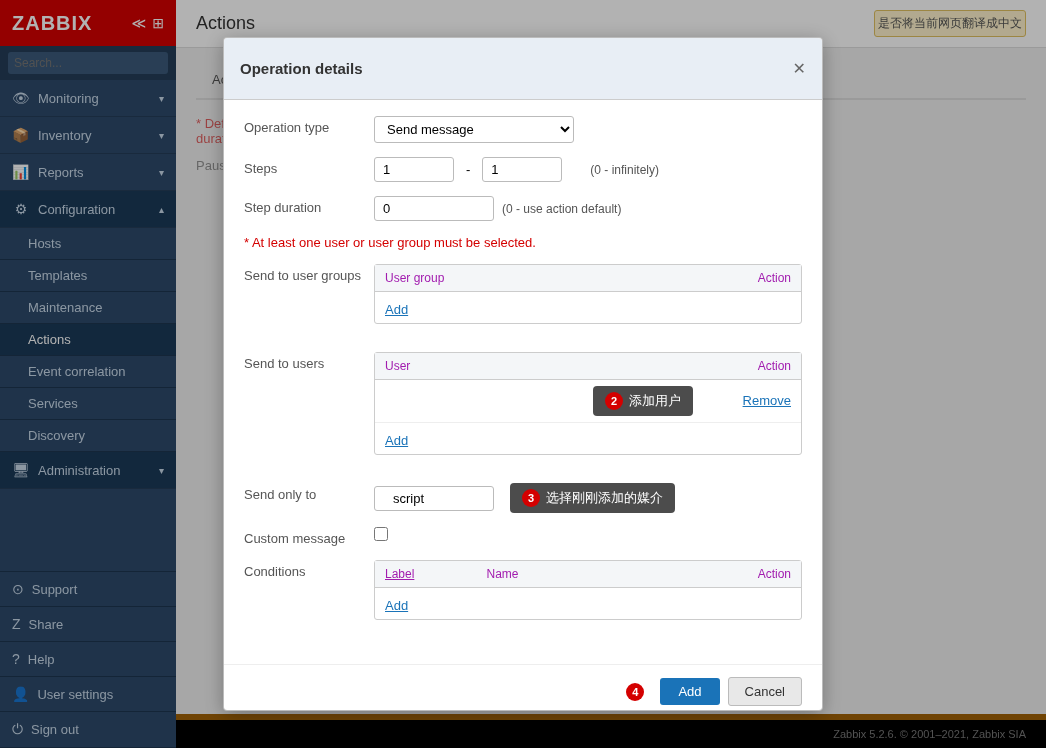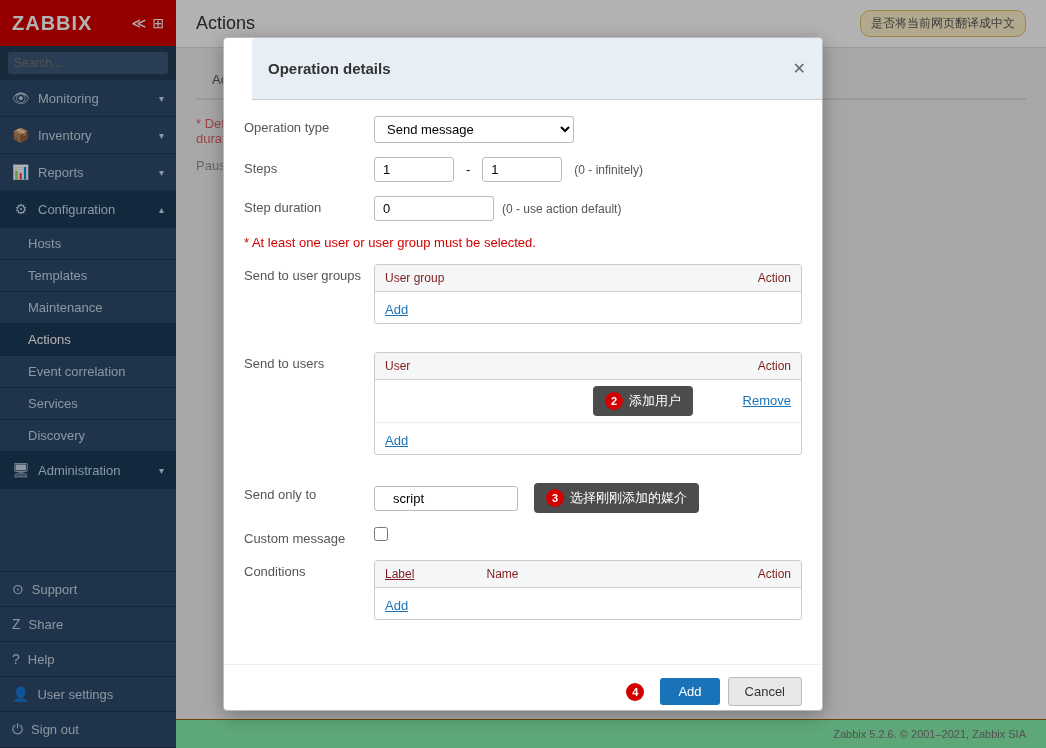--- a/index.html
+++ b/index.html
@@ -105,23 +105,23 @@
     }
     .page-title {
       font-size: 18px;
       color: #333;
       font-weight: normal;
     }
     .translate-banner {
       background: #fff3cd;
       color: #555;
       font-size: 12px;
-      padding: 4px 10px;
+      padding: 4px 3px;
       border: 1px solid #e0c060;
-      border-radius: 10px;
+      border-radius: 3px;
     }
 
     
     .content-area {
       padding: 16px 20px;
       flex: 1;
       overflow-y: auto;
       position: relative;
     }
     
@@ -199,21 +199,20 @@
       position: relative;
     }
     .modal-header {
       background: #e8eef5;
       padding: 21px 16px;
       display: flex;
       align-items: center;
       justify-content: space-between;
       border-bottom: 1px solid #ccc;
       border-radius: 4px 4px 0 0;
-      margin-left: 28px;
     }
     .modal-title {
       font-size: 15px;
       font-weight: bold;
       color: #333;
     }
     .modal-close {
       cursor: pointer;
       color: #666;
       font-size: 16px;
@@ -269,21 +268,21 @@
       border: 1px solid #ccc;
       border-radius: 3px;
       margin-bottom: 14px;
     }
     .inner-table-header {
       display: flex;
       background: #f4f6f8;
       padding: 6px 10px;
       border-bottom: 1px solid #ccc;
       font-size: 12px;
-      color: #7f1d1d;
+      color: #a21caf;
       justify-content: space-between;
     }
     .inner-table-row {
       display: flex;
       padding: 6px 10px;
       align-items: center;
       justify-content: space-between;
       border-bottom: 1px solid #eee;
     }
     .inner-table-row:last-child { border-bottom: none; }
@@ -366,26 +365,26 @@
       height: 18px;
       display: inline-flex;
       align-items: center;
       justify-content: center;
       font-size: 11px;
       font-weight: bold;
       margin-right: 8px;
     }
     
     .page-footer {
-      background: #86efac;
+      background: #000000;
       color: #777;
       font-size: 11px;
       padding: 8px 20px;
       text-align: right;
-      border-top: 1px solid #a16207;
+      border-top: 6px solid #a16207;
     }
     .col-user-group { flex: 2; }
     .col-action { flex: 1; text-align: right; }
   </style>
 </head>
 <body>
 
 <div id="sidebar">
   <div class="sidebar-logo">
     <span class="sidebar-logo-text">ZABBIX</span>
@@ -522,21 +521,21 @@
           </select>
         </div>
       </div>
 
       <div class="modal-row">
         <span class="modal-label">Steps</span>
         <div class="modal-field steps-row">
           <input type="text" class="modal-input" value="1" style="">
           <span style="margin:0 4px;">-</span>
           <input type="text" class="modal-input" value="1" style="">
-          <span class="steps-hint" style="margin-left:4px;">(0 - infinitely)</span>
+          <span class="steps-hint" style="margin-left:20px;">(0 - infinitely)</span>
         </div>
       </div>
 
       <div class="modal-row">
         <span class="modal-label">Step duration</span>
         <div class="modal-field steps-row">
           <input type="text" class="modal-input" value="0" style="width: 120px;">
           <span class="steps-hint" style="margin-left:0;">(0 - use action default)</span>
         </div>
       </div>
@@ -579,21 +578,21 @@
             <div class="inner-table-row">
               <span class="add-link">Add</span>
             </div>
           </div>
         </div>
       </div>
 
       <div class="modal-row">
         <span class="modal-label">Send only to</span>
         <div class="modal-field steps-row">
-          <input type="text" class="modal-input" value="script" style="width: 144px; padding-left: 18px;">
+          <input type="text" class="modal-input" value="script" style="width: 120px; padding-left: 18px;">
 
           <span class="tooltip-bubble">
             <span class="tooltip-badge">3</span>
             <span>选择刚刚添加的媒介</span>
           </span>
         </div>
       </div>
 
       <div class="modal-row">
         <span class="modal-label">Custom message</span>

